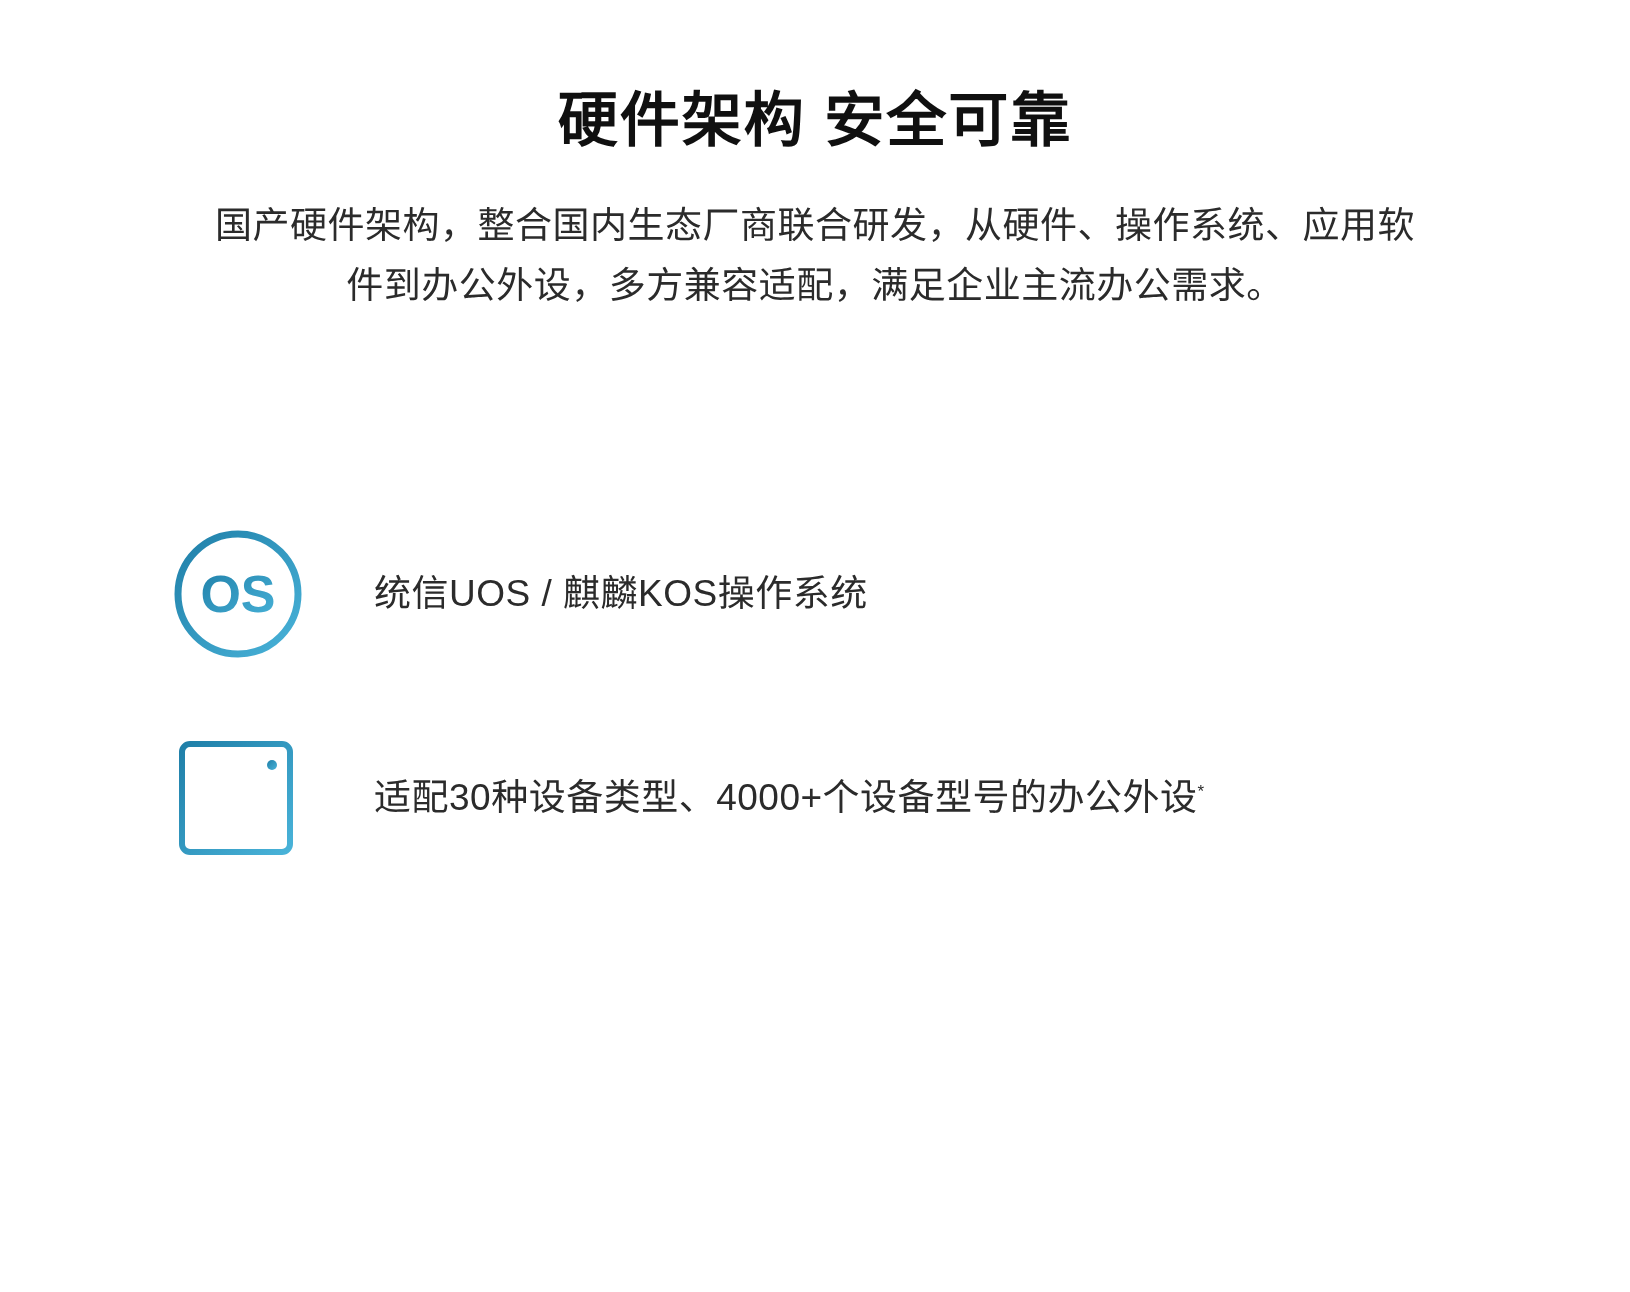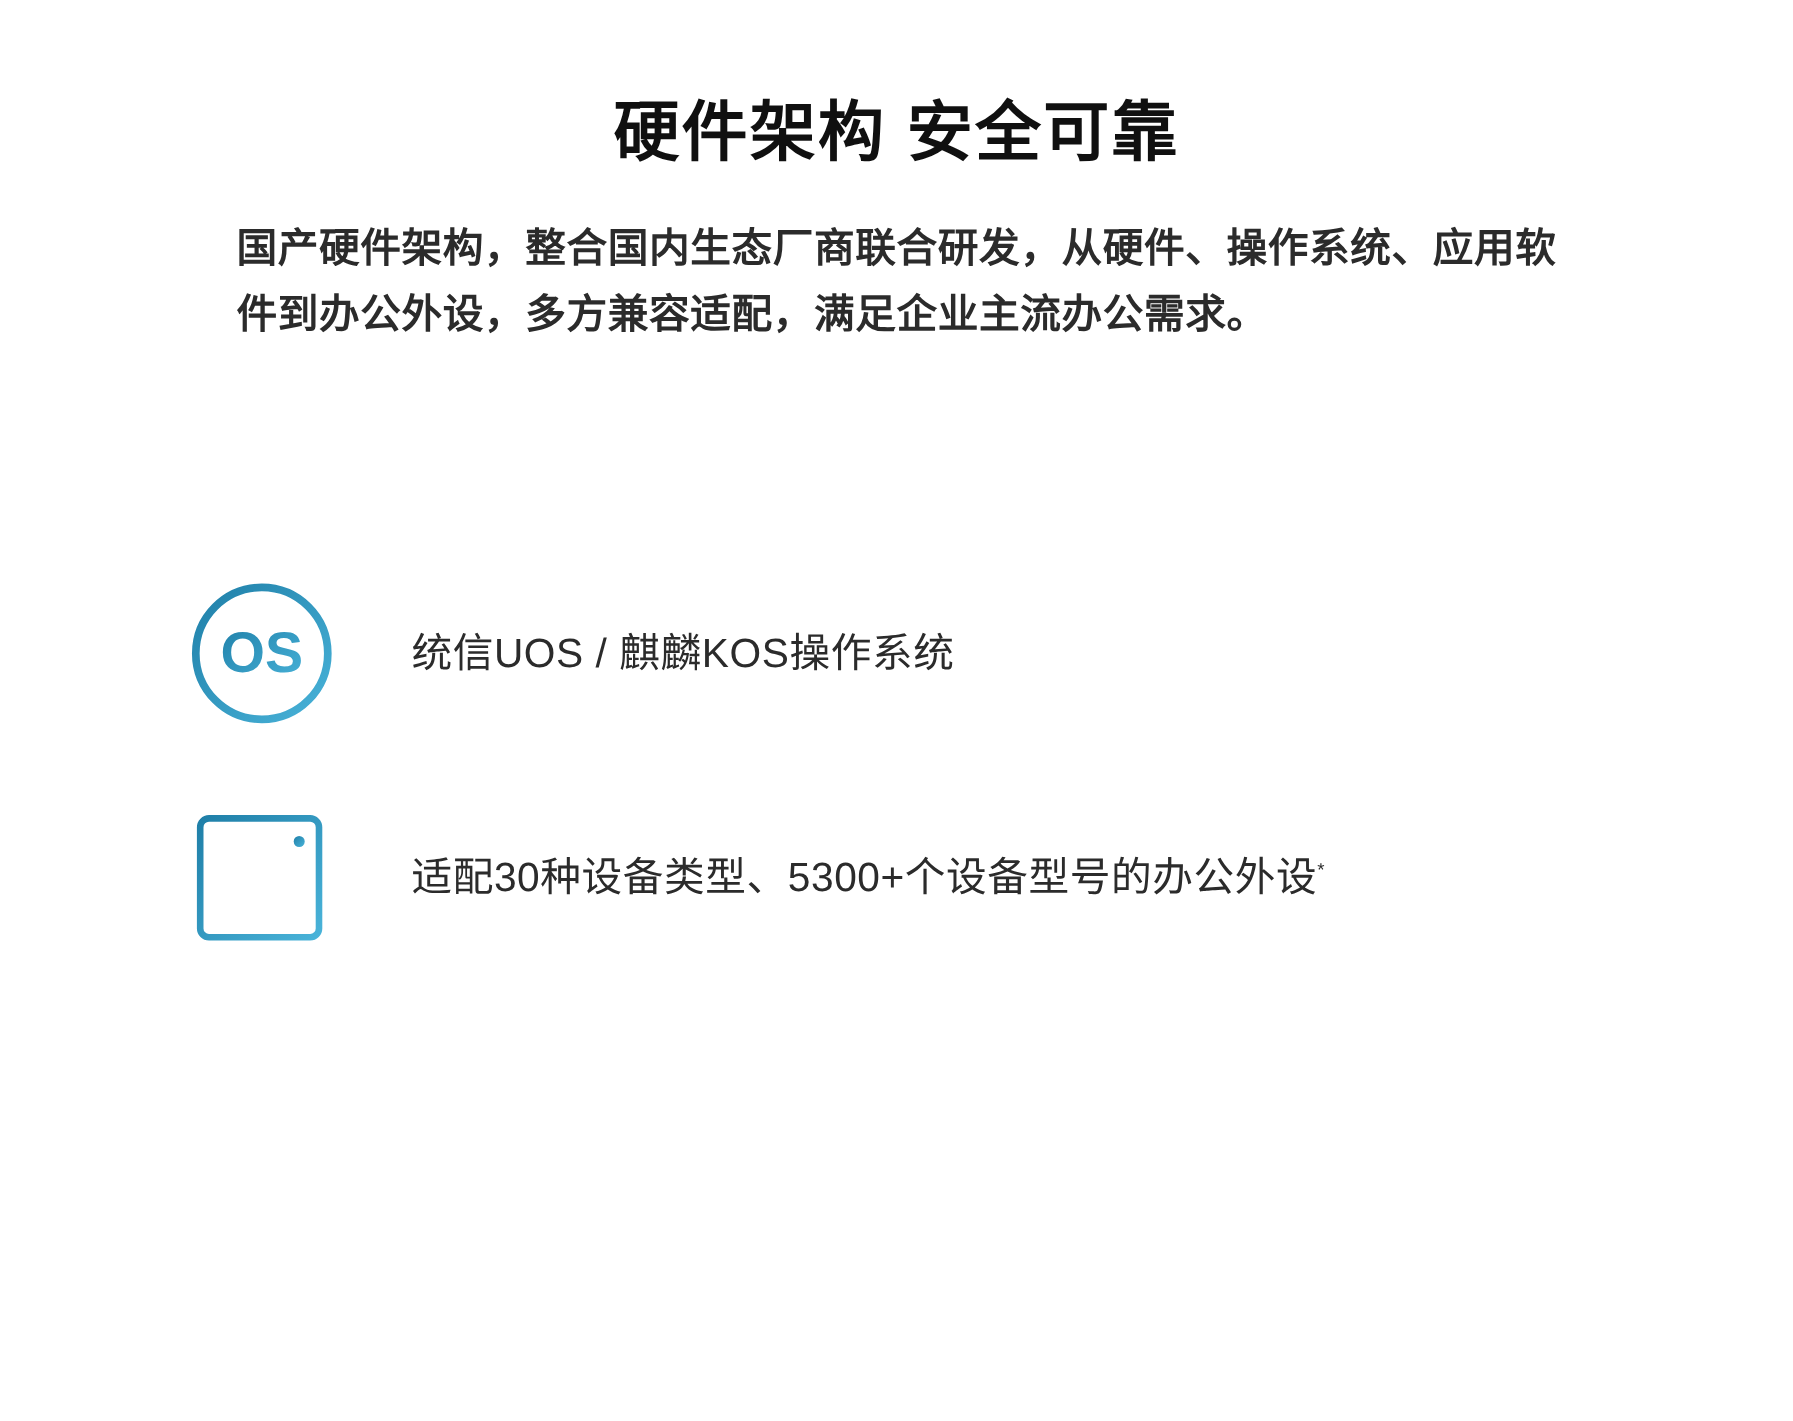--- a/index.html
+++ b/index.html
@@ -32,24 +32,25 @@
     margin: 0;
     padding-top: 88px;
     line-height: 1.1;
   }
 
   
   .desc {
     margin: 0 auto;
     padding-top: 42px;
     width: 1200px;
+    text-align: center;
     font-size: 37px;
     line-height: 1.62;
     color: #2b2b2b;
-    font-weight: 700;
+    font-weight: 400;
     letter-spacing: 0.5px;
   }
 
   
   .features {
     position: absolute;
     top: 492px;
     left: 0;
     width: 1630px;
   }
@@ -121,18 +122,18 @@
           <rect x="14" y="16" width="108" height="108" rx="8" fill="none" stroke="url(#g3)" stroke-width="6"></rect>
           <line x1="14" y1="58" x2="122" y2="58" stroke="url(#g3)" stroke-width="6"></line>
           <line x1="14" y1="90" x2="122" y2="90" stroke="url(#g3)" stroke-width="6"></line>
           <circle cx="104" cy="37" r="5" fill="url(#g3)"></circle>
           <line x1="88" y1="107" x2="124" y2="107" stroke="url(#g3)" stroke-width="6" stroke-linecap="round"></line>
           <line x1="106" y1="89" x2="106" y2="125" stroke="url(#g3)" stroke-width="6" stroke-linecap="round"></line>
           <rect x="88" y="89" width="38" height="38" fill="#ffffff" opacity="0"></rect>
         </svg>
       </div>
       <div class="feature-text">
-        <span>适配30种设备类型、5300+个设备型号的办公外设</span><span class="sup">*</span>
+        <span>适配30种设备类型、4000+个设备型号的办公外设</span><span class="sup">*</span>
       </div>
     </div>
 
   </div>
 </div>
 
 </body></html>

